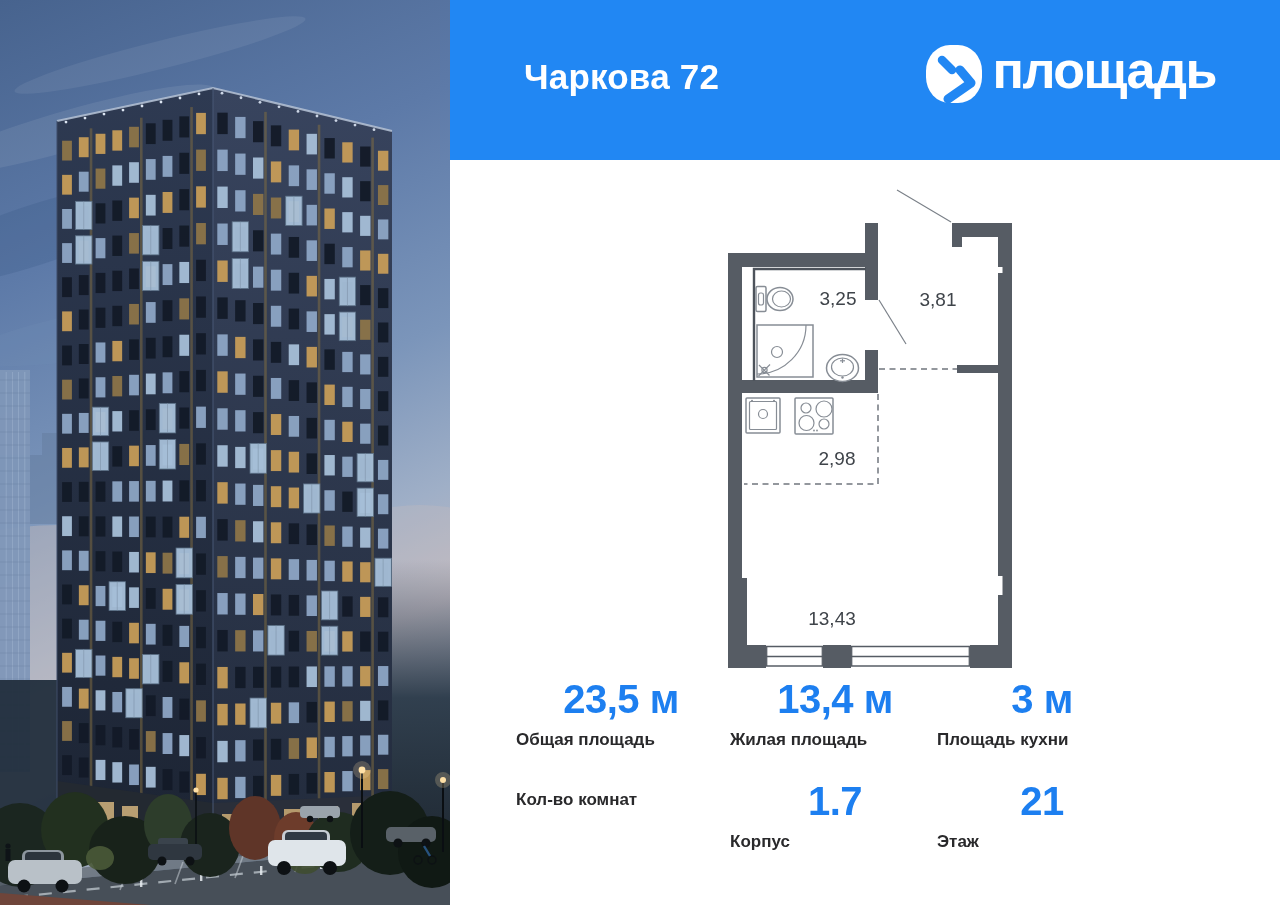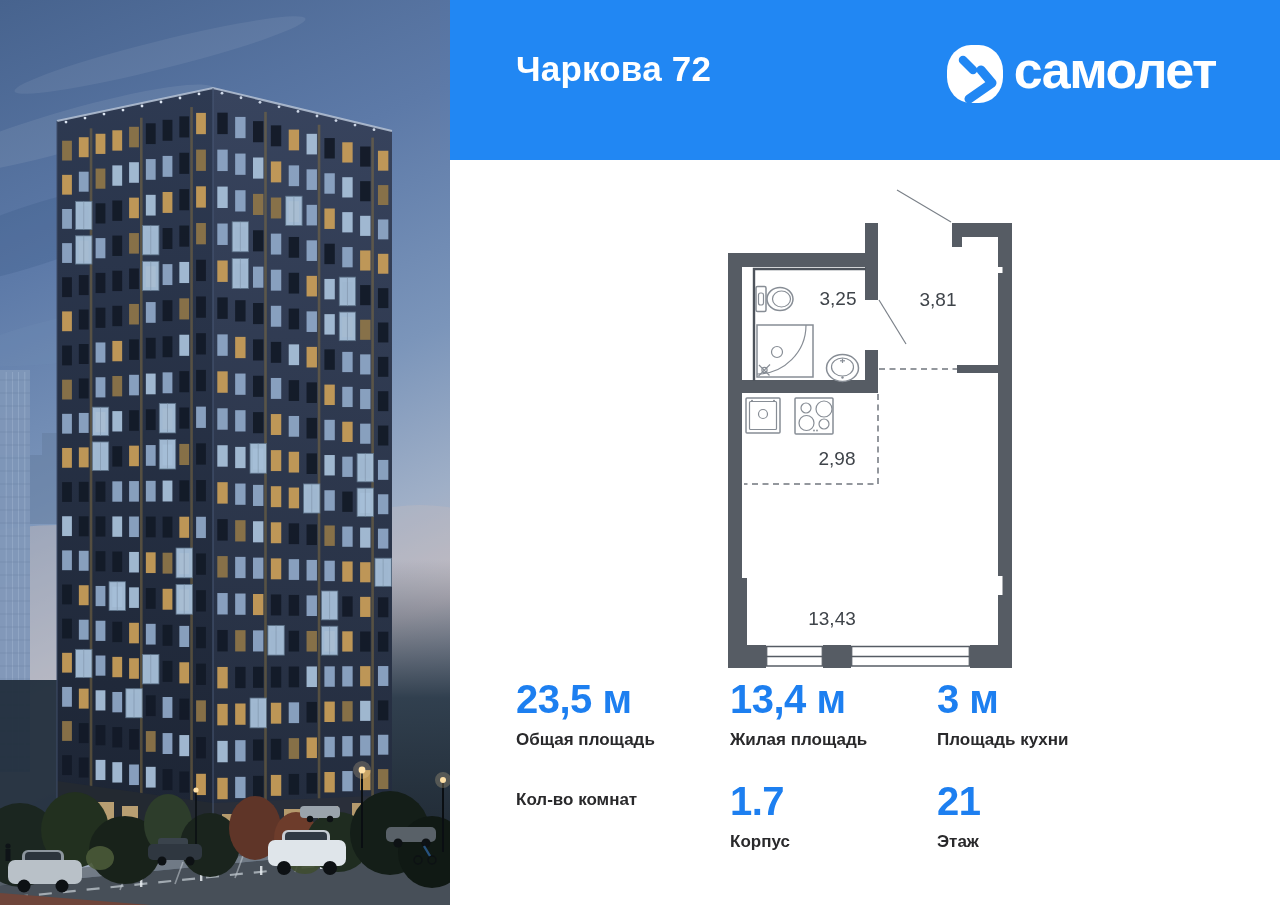--- a/index.html
+++ b/index.html
@@ -1,29 +1,29 @@
 <!DOCTYPE html>
 <html style="--brand-blue: #2187f3; --number-blue: #1d7ff0; --plan-wall-gray: #565c64; --label-dark: #29292b; --panel-white: #ffffff;"><head>
 <meta charset="utf-8">
 <style>
   html,body{margin:0;padding:0;background:#ffffff;}
   .canvas{position:relative;width:1280px;height:905px;overflow:hidden;background:#fff;
           font-family:"Liberation Sans","DejaVu Sans",sans-serif;}
   .photo-panel{position:absolute;left:0;top:0;width:450px;height:905px;}
   .info-panel{position:absolute;left:450px;top:0;width:830px;height:905px;background:var(--panel-white,#ffffff);}
   .header{position:absolute;left:0;top:0;width:830px;height:160px;background:var(--brand-blue,#2187f3);}
-  .project-title{position:absolute;left:66px;top:50px;margin:0;font-size:35px;line-height:38px;
+  .project-title{position:absolute;left:66px;top:50px;margin:8px;font-size:35px;line-height:38px;
                  font-weight:700;color:#ffffff;letter-spacing:.2px;}
   .brand{position:absolute;right:64px;top:44px;display:flex;align-items:center;gap:11px;height:60px;}
   .brand-icon{width:56px;height:58px;display:block;}
   .brand-text{color:#ffffff;font-size:52px;font-weight:700;letter-spacing:-1.5px;line-height:58px;
               transform:translateY(-4px);}
   .plan-wrap{position:absolute;left:272px;top:183px;width:296px;height:492px;}
   .stat{position:absolute;width:210px;}
-  .stat .value{font-size:40px;font-weight:700;color:var(--number-blue,#1d7ff0);line-height:42px;letter-spacing:-.5px;}
+  .stat .value{font-size:40px;font-weight:700;color:var(--number-blue,#1d7ff0);line-height:42px;letter-spacing:-.5px;text-align:center;}
   .stat .label{margin-top:10px;font-size:17px;color:var(--label-dark,#29292b);line-height:20px;font-weight:bold;}
   #stat-0{left:66px;top:678px;}  #stat-1{left:280px;top:678px;}  #stat-2{left:487px;top:678px;}
   #stat-3{left:66px;top:780px;}  #stat-4{left:280px;top:780px;}  #stat-5{left:487px;top:780px;}
   
   .wall{fill:var(--plan-wall-gray,#565c64);}
   .niche{fill:#ffffff;}
   .thin{stroke:#4d535b;stroke-width:2.4;fill:none;}
   .fx{stroke:#878d95;stroke-width:1.5;fill:#ffffff;}
   .fx2{stroke:#878d95;stroke-width:1.2;fill:none;}
   .fxdot{fill:#878d95;}
@@ -682,21 +682,21 @@
   <div class="info-panel">
 
     <div class="header">
       <h1 class="project-title">Чаркова 72</h1>
       <div class="brand">
         <svg class="brand-icon" viewBox="0 0 56 58">
           <rect x="0" y="0" width="56" height="58" rx="24" ry="26" fill="#ffffff"></rect>
           <path d="M16 15 L26 25" stroke="#2187f3" stroke-width="8.5" stroke-linecap="round" fill="none"></path>
           <path d="M34 25 L45 38 L22 54" stroke="#2187f3" stroke-width="9" stroke-linecap="round" stroke-linejoin="round" fill="none"></path>
         </svg>
-        <span class="brand-text">самолет</span>
+        <span class="brand-text">площадь</span>
       </div>
     </div>
 
     <div class="plan-wrap">
       <svg width="296" height="492" viewBox="722 183 296 492">
         <g>
           <rect class="wall" x="728" y="253" width="150" height="14"></rect>
           <rect class="wall" x="728" y="253" width="14" height="415"></rect>
           <rect class="wall" x="742" y="578" width="5" height="90"></rect>
           <rect class="wall" x="728" y="645" width="284" height="23"></rect>

